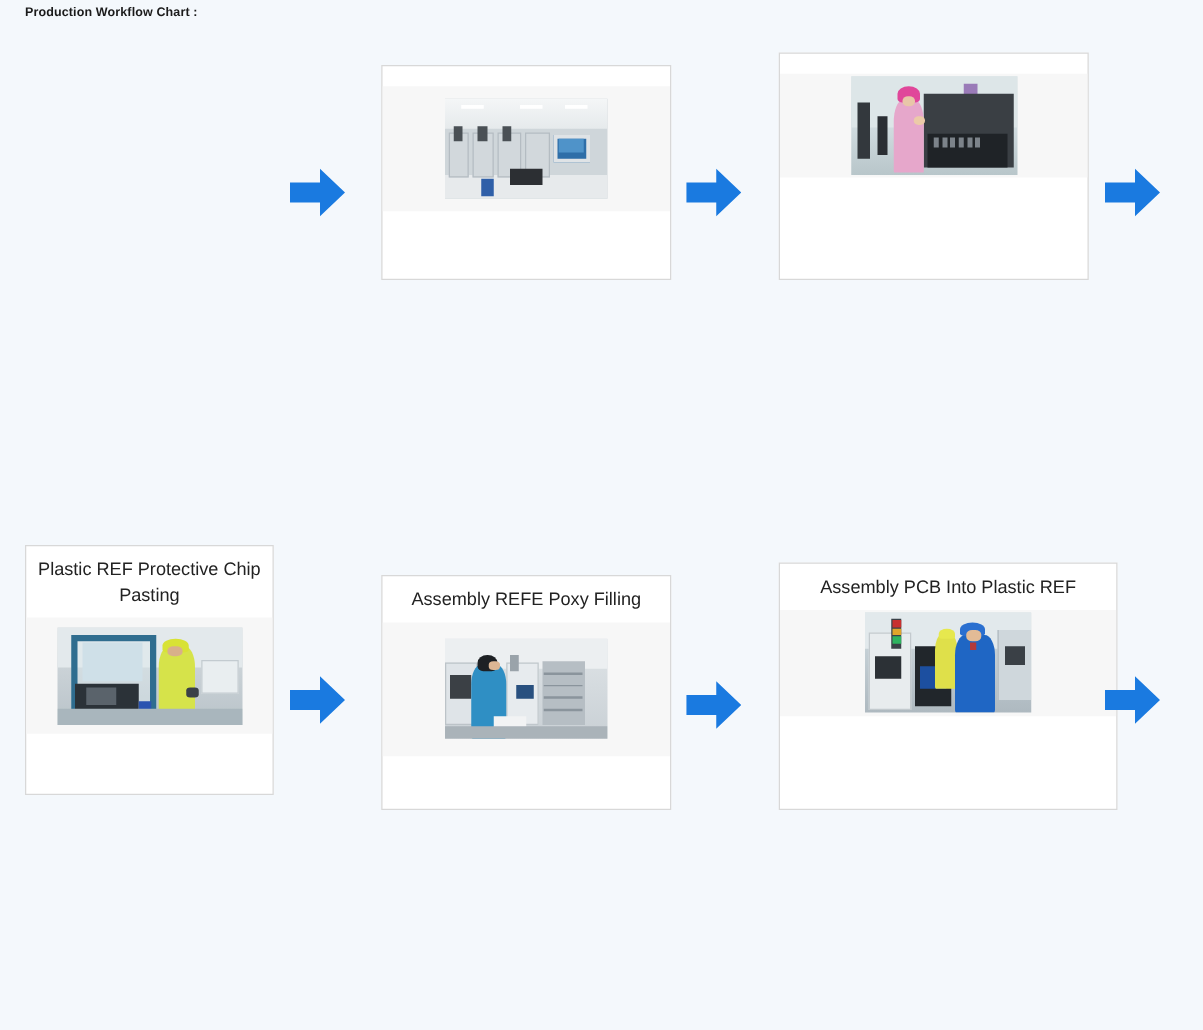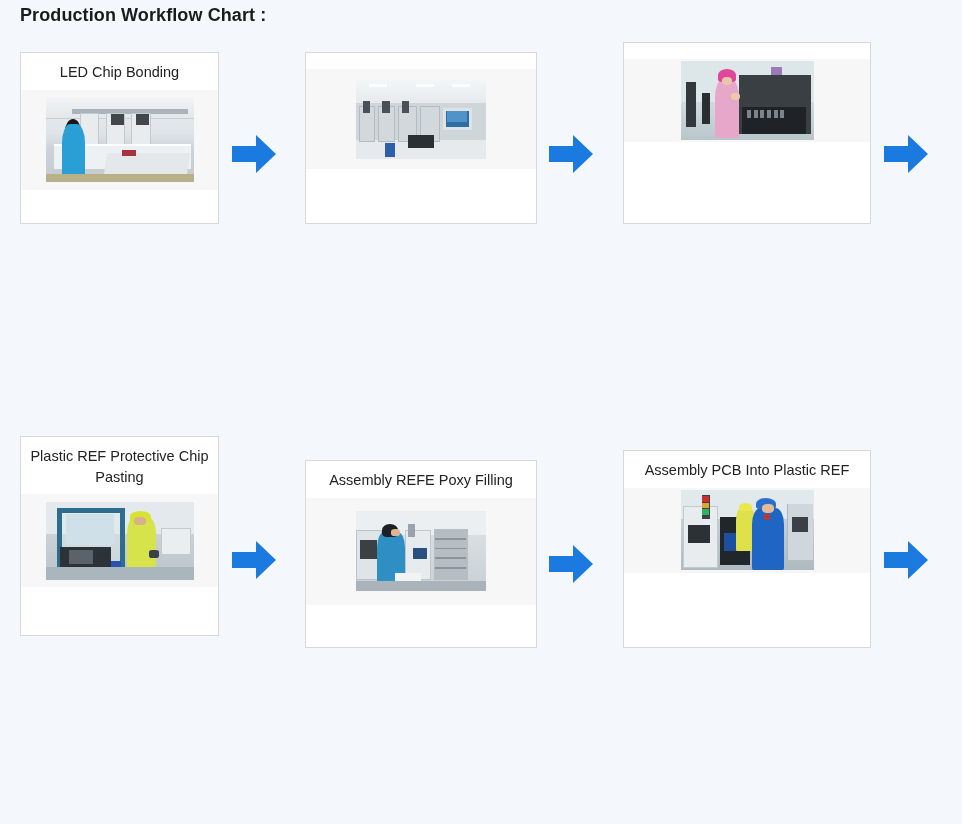--- a/index.html
+++ b/index.html
@@ -15,21 +15,21 @@
     background: #f4f8fc;
     font-family: "Liberation Sans", sans-serif;
     position: relative;
   }
 
   
   #page-title {
     position: absolute;
     left: 20px;
     top: 5px;
-    font-size: 18px;
+    font-size: 10px;
     font-weight: bold;
     color: #1b1b1b;
     letter-spacing: 0.1px;
     white-space: nowrap;
   }
 
   
   #workflow-grid {
     position: absolute;
     left: 0;
@@ -198,39 +198,20 @@
 </style>
 </head>
 <body>
 
 <div id="page-title">Production Workflow Chart :</div>
 
 <div id="workflow-grid">
 
   <div class="workflow-row" style="height:205px;">
 
-    <div class="step-card" style="left:20px; top:18px; width:199px; height:172px;">
-      <div class="step-title">LED Chip Bonding</div>
-      <div class="photo-band" style="height:100px;">
-        <div class="photo art-cleanroom p1" style="width:148px;height:84px;">
-          <div class="ph rail"></div>
-            <div class="ph mach m1"></div>
-            <div class="ph mach m2"></div>
-            <div class="ph mach m3"></div>
-          <div class="ph dark d1"></div>
-            <div class="ph dark d2"></div>
-            <div class="ph bench"></div>
-            <div class="ph bench2"></div>
-          <div class="ph red"></div>
-            <div class="ph hair"></div>
-            <div class="ph person"></div>
-            <div class="ph floor"></div>
-        </div>
-      </div>
-    </div>
 
     <div class="flow-arrow" style="left:232px; top:99px;">
       <svg viewBox="0 0 44 42" aria-hidden="true">
           <path d="M0 13 H24 V2 L44 21 L24 40 V29 H0 Z" fill="#1a7ae0"></path>
         </svg>
     </div>
 
     <div class="step-card" style="left:305px; top:18px; width:232px; height:172px;">
       <div class="photo-band" style="height:100px;">
         <div class="photo p2" style="width:130px;height:80px;background:#cfd6da;">
@@ -341,21 +322,21 @@
         </div>
       </div>
     </div>
 
     <div class="flow-arrow" style="left:549px; top:304px;">
       <svg viewBox="0 0 44 42" aria-hidden="true">
           <path d="M0 13 H24 V2 L44 21 L24 40 V29 H0 Z" fill="#1a7ae0"></path>
         </svg>
     </div>
 
-    <div class="step-card" style="left:623px; top:211px; width:248px; height:198px;">
+    <div class="step-card" style="left:623px; top:211px; width:271px; height:198px;">
       <div class="step-title">Assembly PCB Into Plastic REF</div>
       <div class="photo-band" style="height:85px;">
         <div class="photo p6" style="width:133px;height:80px;">
           <div class="ph wall"></div>
             <div class="ph rside"></div>
             <div class="ph rdark"></div>
           <div class="ph cab"></div>
             <div class="ph cabdark"></div>
           <div class="ph tower"></div>
             <div class="ph lr"></div>

